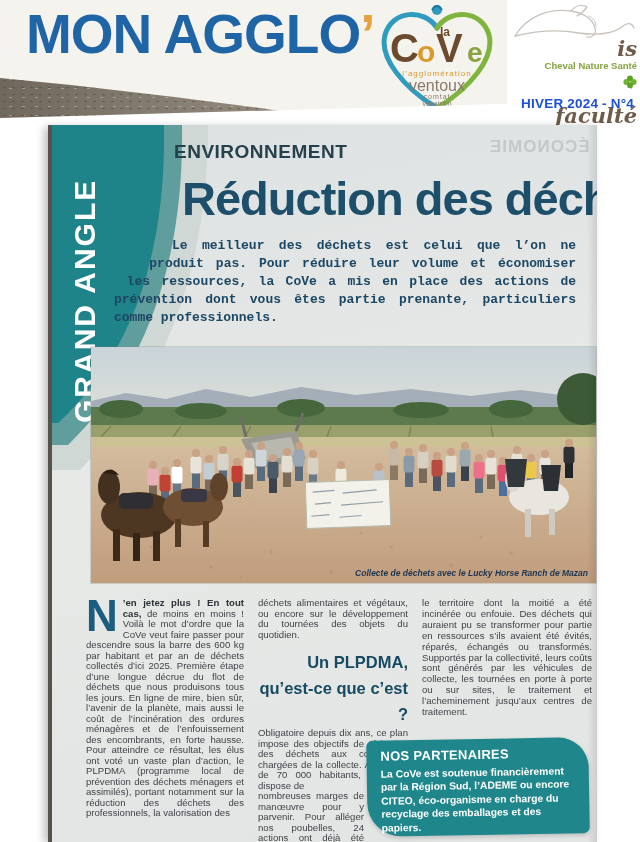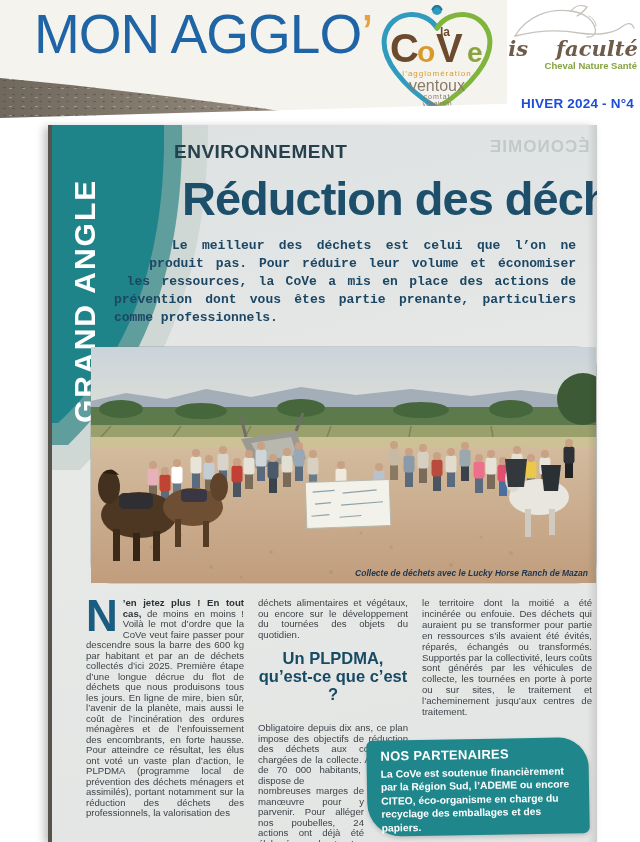--- a/index.html
+++ b/index.html
@@ -10,34 +10,34 @@
   .banner{position:absolute;left:0;top:0;width:640px;height:122px;background:#fff;}
   .banner-left{position:absolute;left:0;top:0;width:507px;height:118px;background:#f5f3ee;
     clip-path:polygon(0 0,100% 0,100% 88%,0 100%);}
   .gravel{position:absolute;left:0;bottom:0;width:100%;height:100%;
     background:linear-gradient(100deg,#6e665b 0%,#8d8477 45%,#a89d8e 100%);
     clip-path:polygon(0 66%,14% 72%,34% 82%,52% 92%,64% 100%,0 100%);}
   .gravel-dots{position:absolute;inset:0;opacity:.5;
     background-image:radial-gradient(#4f4a42 1px,transparent 1.4px),radial-gradient(#cdc4b4 1px,transparent 1.4px);
     background-size:9px 7px,13px 9px;background-position:0 0,4px 3px;
     clip-path:polygon(0 66%,14% 72%,34% 82%,52% 92%,64% 100%,0 100%);}
-  .mag-title{position:absolute;left:26px;top:2px;font-size:55px;font-weight:normal;
-    letter-spacing:-1px;color:#1f64a5;white-space:nowrap;margin-left:8px;}
+  .mag-title{position:absolute;left:26px;top:2px;font-size:55px;font-weight:bold;
+    letter-spacing:-1px;color:#1f64a5;white-space:nowrap;}
   .mag-title .apos{color:#e6a33c;}
   .mag-sub{position:absolute;left:24px;top:64px;width:346px;text-align:right;
     color:#e29c3e;font-weight:bold;font-size:13.5px;line-height:17px;letter-spacing:.2px;}
 
   
   .cove{position:absolute;left:372px;top:2px;width:130px;height:114px;}
 
   
   .banner-right{position:absolute;left:507px;top:0;width:133px;height:122px;background:#fff;}
   .iso-logo{position:absolute;left:2px;top:2px;width:128px;height:72px;text-align:center;}
   .iso-name{position:absolute;left:0;top:34px;width:128px;display:flex;justify-content:center;align-items:flex-end;gap:14px;
-    font-family:"DejaVu Serif",serif;font-style:italic;color:#6f5b49;font-size:21px;font-weight:bold;}
+    font-family:"DejaVu Serif",serif;font-style:italic;color:#6f5b49;font-size:21px;font-weight:bold;flex-direction:column;}
   .iso-tag{position:absolute;left:0;top:58px;width:128px;text-align:right;color:#84a23f;font-size:9.5px;font-weight:bold;}
   .issue{position:absolute;right:6px;top:96px;width:124px;text-align:right;font-size:13.5px;font-weight:bold;color:#1d4ed8;letter-spacing:.2px;}
 
   
   .page{position:absolute;left:48px;top:125px;width:545px;height:717px;overflow:hidden;
     background:linear-gradient(168deg,#dde1e2 0%,#e7e9e7 45%,#e2e5e3 100%);
     border-left:4px solid #56534c;box-shadow:-4px 2px 8px rgba(0,0,0,.25);}
   .page::after{content:"";position:absolute;right:0;top:0;width:10px;height:100%;
     background:linear-gradient(to right,rgba(0,0,0,0),rgba(0,0,0,.10));}
 
@@ -50,32 +50,32 @@
 
   .kicker{position:absolute;left:122px;top:16px;font-size:19px;font-weight:bold;color:#27404e;letter-spacing:.5px;}
   .headline{position:absolute;left:130px;top:46px;font-size:47px;font-weight:bold;color:#1d4f6b;
     letter-spacing:-1px;white-space:nowrap;}
 
   .standfirst{position:absolute;left:62px;top:112px;width:462px;text-align:justify;
     font-size:13px;line-height:18px;font-weight:bold;color:#1c4764;font-family:Liberation Mono, monospace;}
   .standfirst .curve-spacer{float:left;width:58px;height:46px;
     shape-outside:polygon(0 0,100% 0,0 100%);clip-path:polygon(0 0,100% 0,0 100%);}
 
-  .photo{position:absolute;left:39px;top:222px;width:505px;height:236px;box-shadow:0 0 0 1px rgba(120,120,110,.25);border-radius:21px;}
+  .photo{position:absolute;left:39px;top:222px;width:505px;height:236px;box-shadow:0 0 0 1px rgba(120,120,110,.25);}
   .caption{position:absolute;right:8px;bottom:5px;font-size:8.5px;font-style:italic;font-weight:bold;color:#1c3550;}
 
   
   .col{position:absolute;top:473px;font-size:9.6px;line-height:10.5px;color:#3f444a;text-align:justify;}
   .col p{margin:0 0 0 0;}
   .col1{left:34px;width:158px;}
   .col2{left:206px;width:150px;}
   .col3{left:370px;width:170px;line-height:10.9px;}
   .dropcap{float:left;font-size:44px;line-height:34px;font-weight:bold;color:#1a5d80;margin:1px 5px 0 0;}
   .lead{font-weight:bold;color:#2c3238;}
-  .subhead{font-size:16.5px;line-height:18px;font-weight:bold;color:#174a63;margin:9px 0 20px 0;text-align:center;}
+  .subhead{font-size:16.5px;line-height:26px;font-weight:bold;color:#174a63;margin:9px 0 1px 0;text-align:right;}
   .narrow{padding-right:44px;}
 
   .partners{position:absolute;left:315px;top:614px;width:222px;height:96px;
     background:#1f878c;border-radius:6px 30px 6px 34px;color:#fff;
     padding:8px 12px 8px 14px;box-sizing:border-box;transform:rotate(-1deg);
     box-shadow:0 2px 4px rgba(0,0,0,.18);}
   .partners h3{margin:0 0 4px 0;font-size:13px;letter-spacing:.3px;}
   .partners p{margin:0;font-size:10.3px;line-height:13.4px;font-weight:bold;}
 </style>
 </head>

